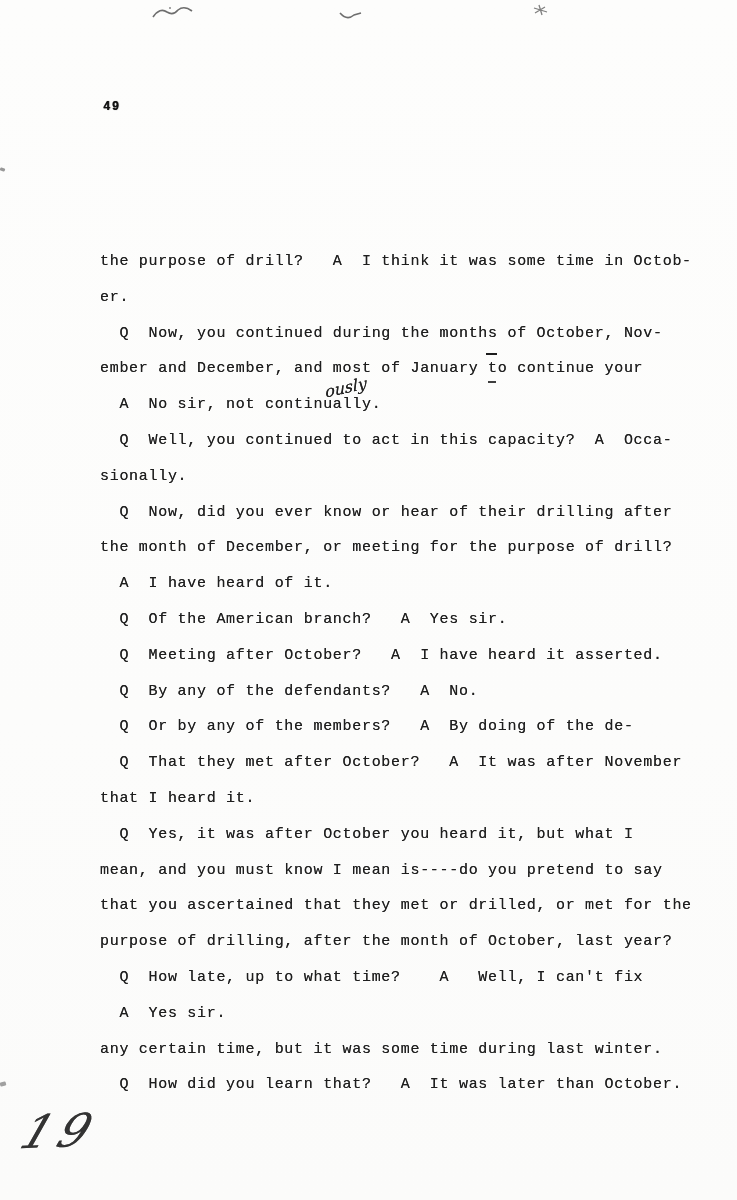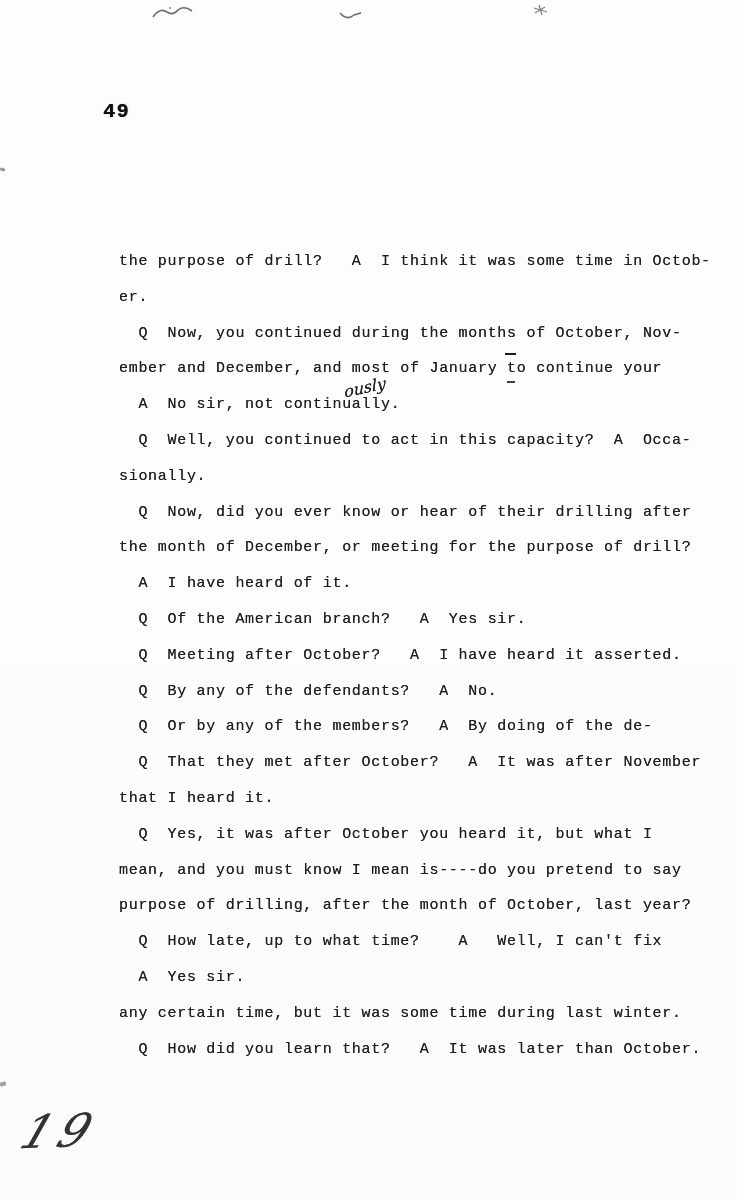--- a/index.html
+++ b/index.html
@@ -20,21 +20,20 @@
     left:100px;top:244px;width:612px;
     color:#1e1e1e;
     font-size:15px;
     letter-spacing:0.7px;
     text-shadow:0 0 0.5px rgba(20,20,20,0.75);
   }
   .line{
     white-space:pre;
     line-height:35.8px;
     height:35.8px;
-    margin-left:19px;
   }
   
   .overtyped{position:relative;display:inline-block;}
   .overtyped::before{
     content:"";position:absolute;left:-2px;top:2px;width:11px;height:2px;
     background:#1c1c1c;
   }
   .overtyped::after{
     content:"";position:absolute;left:0px;bottom:4px;width:8px;height:2px;
     background:#1c1c1c;opacity:.85;
@@ -48,21 +47,21 @@
     font-size:16px;
     letter-spacing:0px;
     color:#222;
     transform:rotate(-12deg) skewX(-8deg);
     text-shadow:0 0 0.4px rgba(0,0,0,.8);
     white-space:nowrap;
   }
   
   .page-number{
     position:absolute;left:103px;top:100px;
-    font-size:20px;letter-spacing:1.5px;color:#111;
+    font-size:12px;letter-spacing:1.5px;color:#111;
     font-weight:bold;
     text-shadow:0.5px 0 0.7px rgba(0,0,0,.85);
   }
   
   .hand-19{
     position:absolute;left:24px;top:1104px;
     font-family:"DejaVu Serif",serif;
     font-style:italic;
     font-size:46px;
     color:#333;
@@ -113,20 +112,21 @@
     <div class="line">the month of December, or meeting for the purpose of drill?</div>
     <div class="line">  A  I have heard of it.</div>
     <div class="line">  Q  Of the American branch?   A  Yes sir.</div>
     <div class="line">  Q  Meeting after October?   A  I have heard it asserted.</div>
     <div class="line">  Q  By any of the defendants?   A  No.</div>
     <div class="line">  Q  Or by any of the members?   A  By doing of the de-</div>
     <div class="line">  Q  That they met after October?   A  It was after November</div>
     <div class="line">that I heard it.</div>
     <div class="line">  Q  Yes, it was after October you heard it, but what I</div>
     <div class="line">mean, and you must know I mean is----do you pretend to say</div>
+    <div class="line">that you ascertained that they met or drilled, or met for the</div>
     <div class="line">purpose of drilling, after the month of October, last year?</div>
     <div class="line">  Q  How late, up to what time?    A   Well, I can't fix</div>
     <div class="line">  A  Yes sir.</div>
     <div class="line">any certain time, but it was some time during last winter.</div>
     <div class="line">  Q  How did you learn that?   A  It was later than October.</div>
   </div>
 
   <div class="hand-19">19</div>
 
 </div>

